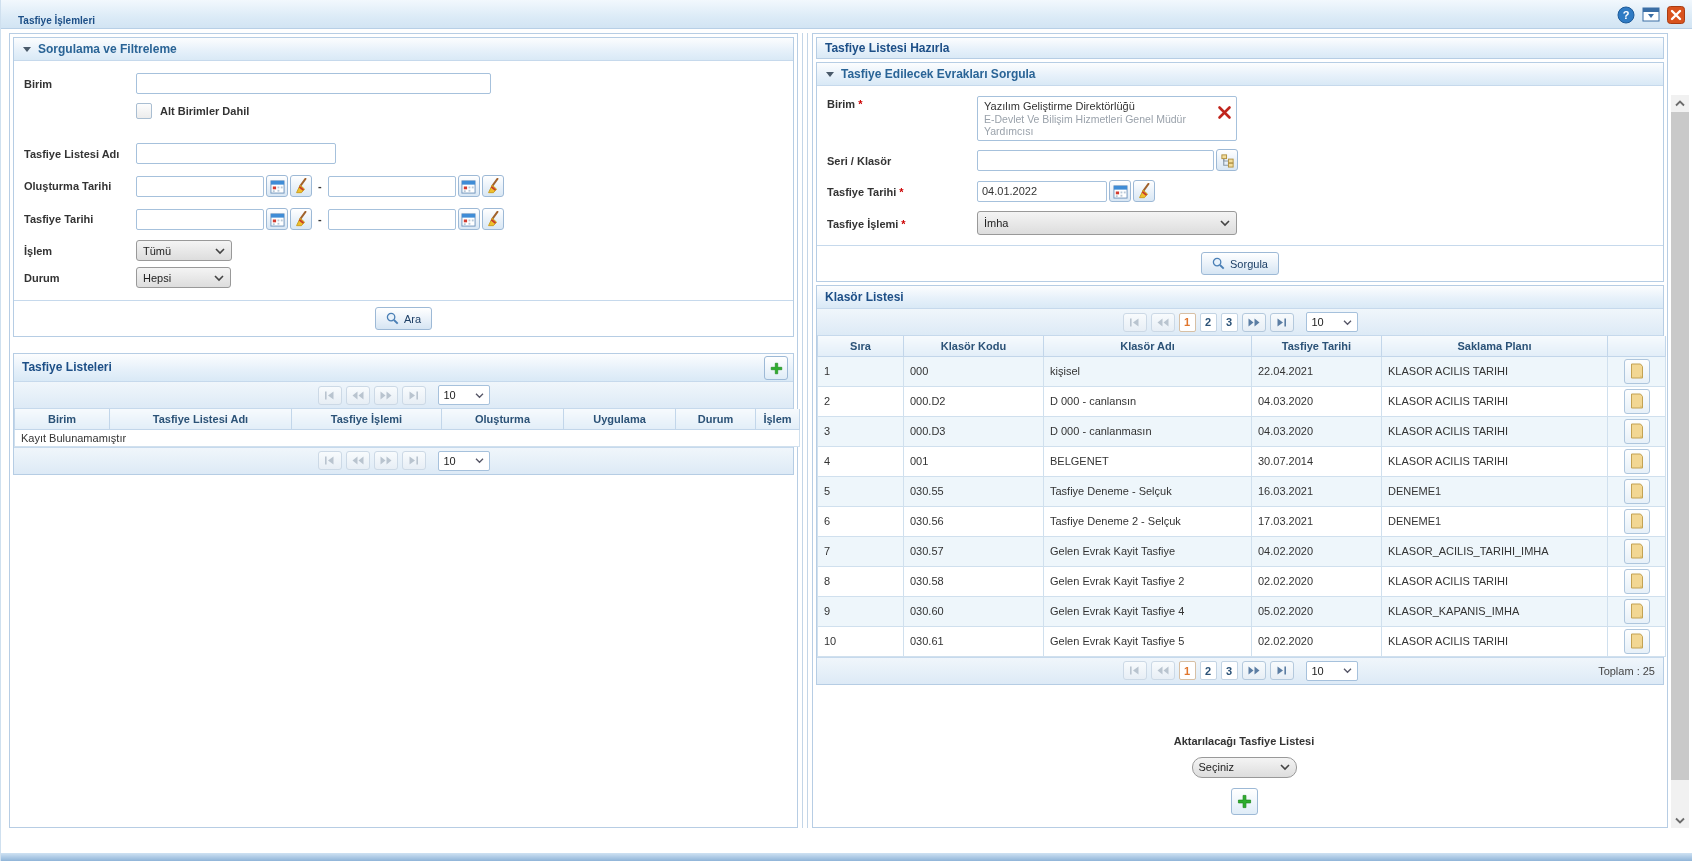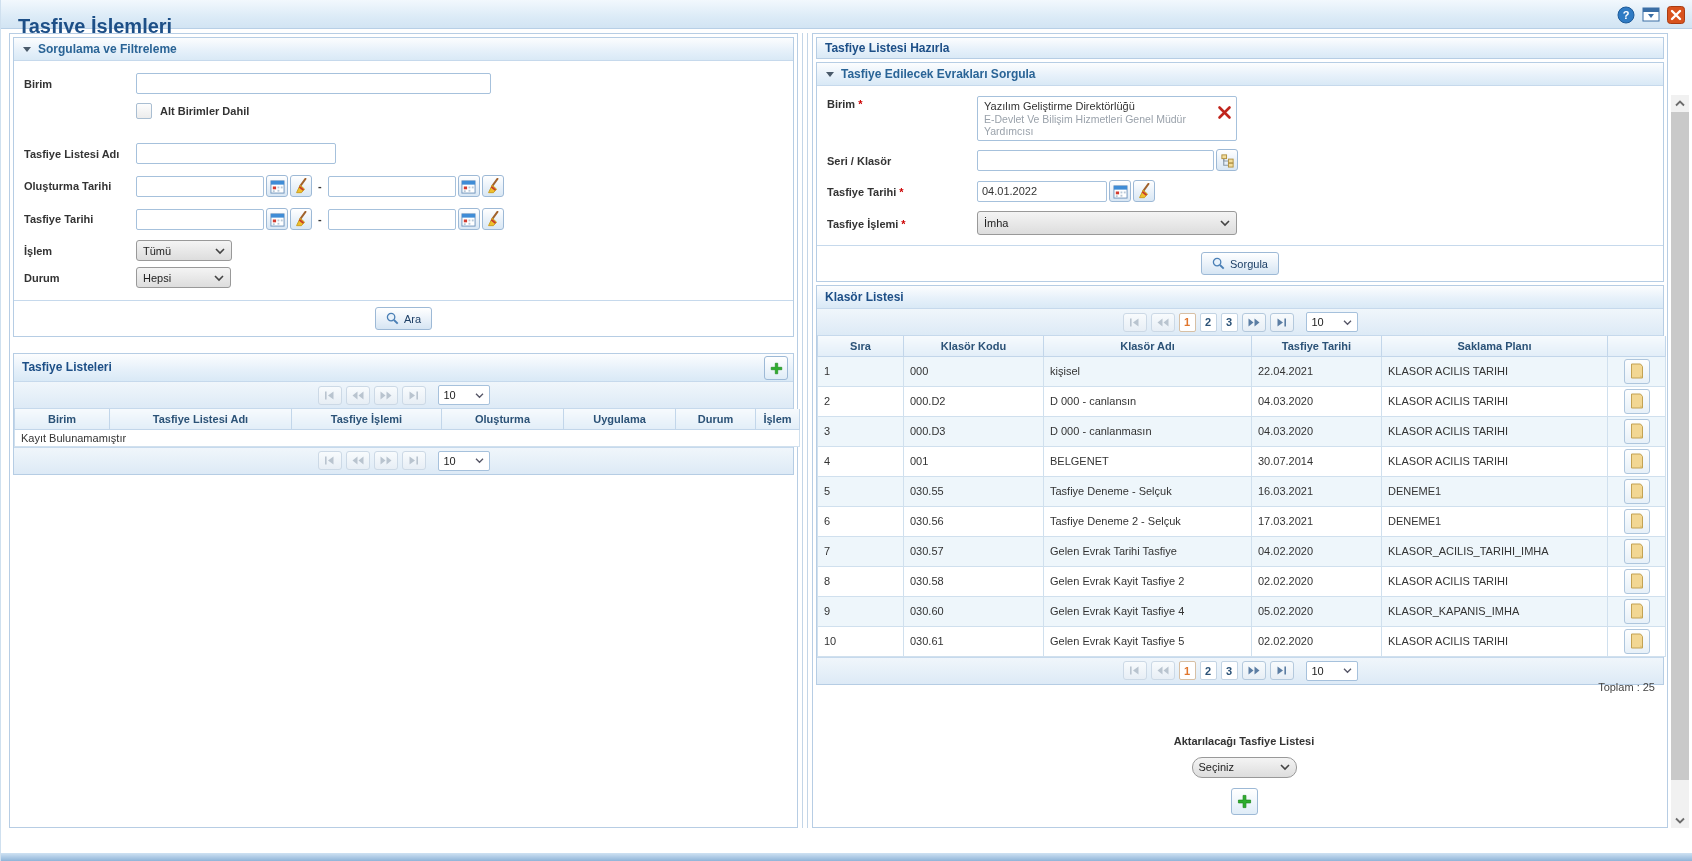--- a/index.html
+++ b/index.html
@@ -9,22 +9,22 @@
     font-family: "Liberation Sans", sans-serif; font-size: 11px; color:#333;
     background:#fff; overflow: hidden; border-left:1px solid #cfe0ef;
   }
   
   .titlebar {
     position:absolute; left:0; top:0; width:1692px; height:29px;
     background: linear-gradient(#f2f8fd, #dcebf7 60%, #d2e4f3);
     border-bottom: 1px solid #b7cfe6;
   }
   .titlebar .title {
-    position:absolute; left:17px; top:12px; line-height:29px;
-    font-size:20px; font-weight:bold; color:#1d4f87;
+    position:absolute; left:17px; top:6px; line-height:29px;
+    font-size:10px; font-weight:bold; color:#1d4f87;
   }
   .titlebar-icons { position:absolute; right:8px; top:5px; display:flex; gap:6px; }
   .tb-icon { width:19px; height:19px; display:inline-flex; align-items:center; justify-content:center; cursor:pointer; }
 
   
   .left-col {
     position:absolute; left:8px; top:33px; width:789px; height:795px;
     border:1px solid #b7cde4; background:#fff;
   }
   .splitter {
@@ -111,21 +111,21 @@
     min-width:17px; height:19px; border:1px solid #c3d4e4; border-radius:2px; background:#fff;
     display:inline-flex; align-items:center; justify-content:center; cursor:pointer;
     color:#2b5277; font-weight:bold; padding:0 3px;
   }
   .pg-num.current { color:#e0762d; border-color:#d7c0a5; cursor:default; }
   .mini-select {
     height:20px; min-width:52px; border:1px solid #a6c1dc; border-radius:2px; background:#fff;
     display:inline-flex; align-items:center; padding:0 5px; margin-left:8px; cursor:pointer; color:#222;
   }
   .mini-select span { flex:1; }
-  .total { position:absolute; right:8px; top:16px; line-height:26px; color:#444; }
+  .total { position:absolute; right:8px; top:0; line-height:26px; color:#444; }
 
   
   table.grid { border-collapse:collapse; width:100%; table-layout:fixed; }
   table.grid th {
     height:20px; background: linear-gradient(#f6fafd,#e2eef8);
     border:1px solid #c2d6ea; border-top:none; font-size:11px; font-weight:bold;
     color:#2b5277; text-align:center; overflow:hidden; white-space:nowrap;
   }
   table.grid td {
     border:1px solid #d0e0ee; padding:2px 6px; color:#333; overflow:hidden; white-space:nowrap;
@@ -669,21 +669,21 @@
               <td class="icon-cell"><button class="doc-btn">
                   <svg width="14" height="16" viewBox="0 0 14 16">
                     <path d="M1.5 1 h9 l2 2.5 v11.5 h-11 z" fill="#f2d793" stroke="#c3a253"></path>
                     <path d="M10.5 12 l2 3 h-2 z" fill="#d8b969"></path>
                   </svg>
                 </button></td>
             </tr>
             <tr class="odd">
               <td>7</td>
               <td>030.57</td>
-              <td>Gelen Evrak Tarihi Tasfiye</td>
+              <td>Gelen Evrak Kayit Tasfiye</td>
               <td>04.02.2020</td>
               <td>KLASOR_ACILIS_TARIHI_IMHA</td>
               <td class="icon-cell"><button class="doc-btn">
                   <svg width="14" height="16" viewBox="0 0 14 16">
                     <path d="M1.5 1 h9 l2 2.5 v11.5 h-11 z" fill="#f2d793" stroke="#c3a253"></path>
                     <path d="M10.5 12 l2 3 h-2 z" fill="#d8b969"></path>
                   </svg>
                 </button></td>
             </tr>
             <tr class="even">

